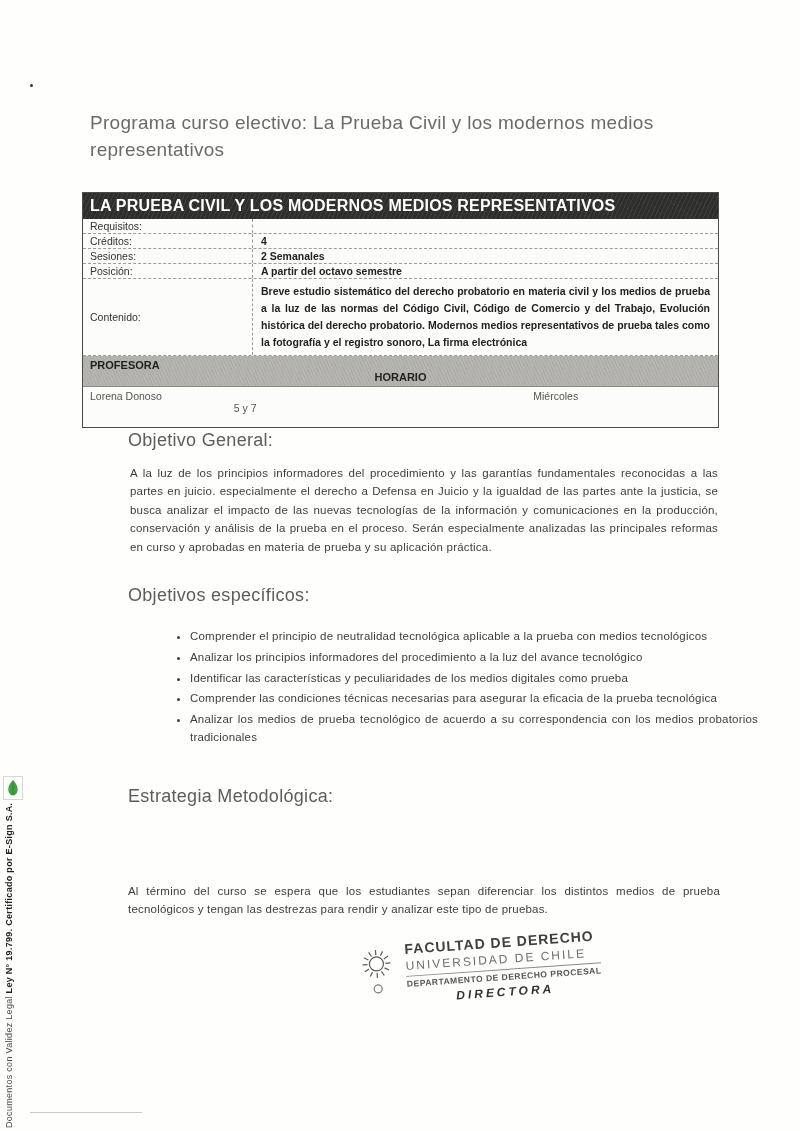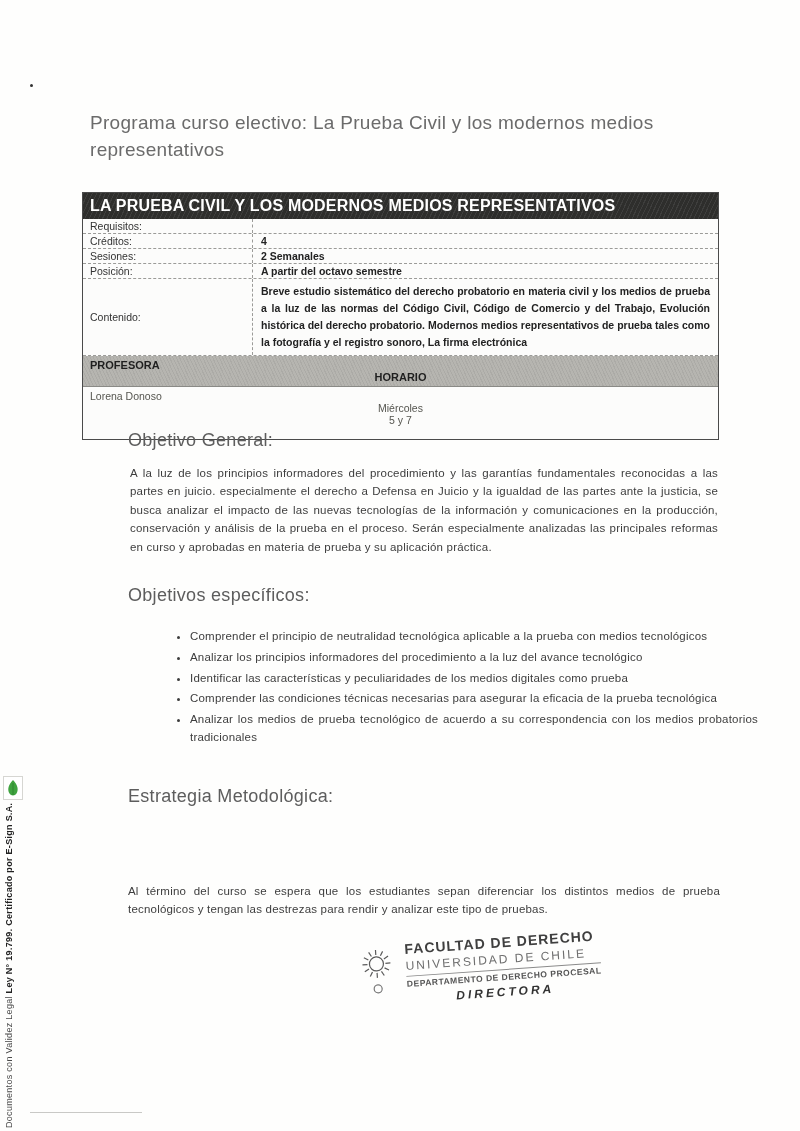--- a/index.html
+++ b/index.html
@@ -34,21 +34,21 @@
   .t-row.contenido { align-items:stretch; }
   .t-row.contenido .t-label { display:flex; align-items:center; }
   .t-row.contenido .t-value { line-height:1.62; text-align:justify; padding:4px 8px; }
   .t-staff-header {
     display:flex; background:#b6b5b0;
     background-image:repeating-linear-gradient(65deg, rgba(0,0,0,0.06) 0 1px, transparent 1px 3px);
     font-weight:bold; color:#1f1f1f; padding:3px 7px; border-bottom:1px solid #8a8a86; font-size:11px;flex-direction:column;
   }
   .t-staff-header .cell-l { width:170px; }
   .t-staff-header .cell-r { flex:1; text-align:center; }
-  .t-schedule { display:grid; grid-template-columns:1fr; padding:3px 7px 13px; color:#55554f; font-size:10.5px; }
+  .t-schedule { display:grid; grid-template-columns:1fr 1fr; padding:3px 7px 13px; color:#55554f; font-size:10.5px; }
   .t-schedule .sch-mid { text-align:center; }
   .t-schedule .sch-right { text-align:center; }
 
   
   .section-heading { position:absolute; left:108px; font-size:18px; color:#5d5d5d; letter-spacing:0.3px;margin-left:20px; }
   .body-text { position:absolute; font-size:11.5px; line-height:1.6; text-align:justify; color:#3d3d3d; letter-spacing:0.2px; }
 
   #heading-objetivo-general { top:430px; }
   #para-objetivo-general { left:130px; top:464px; width:588px; }
 

